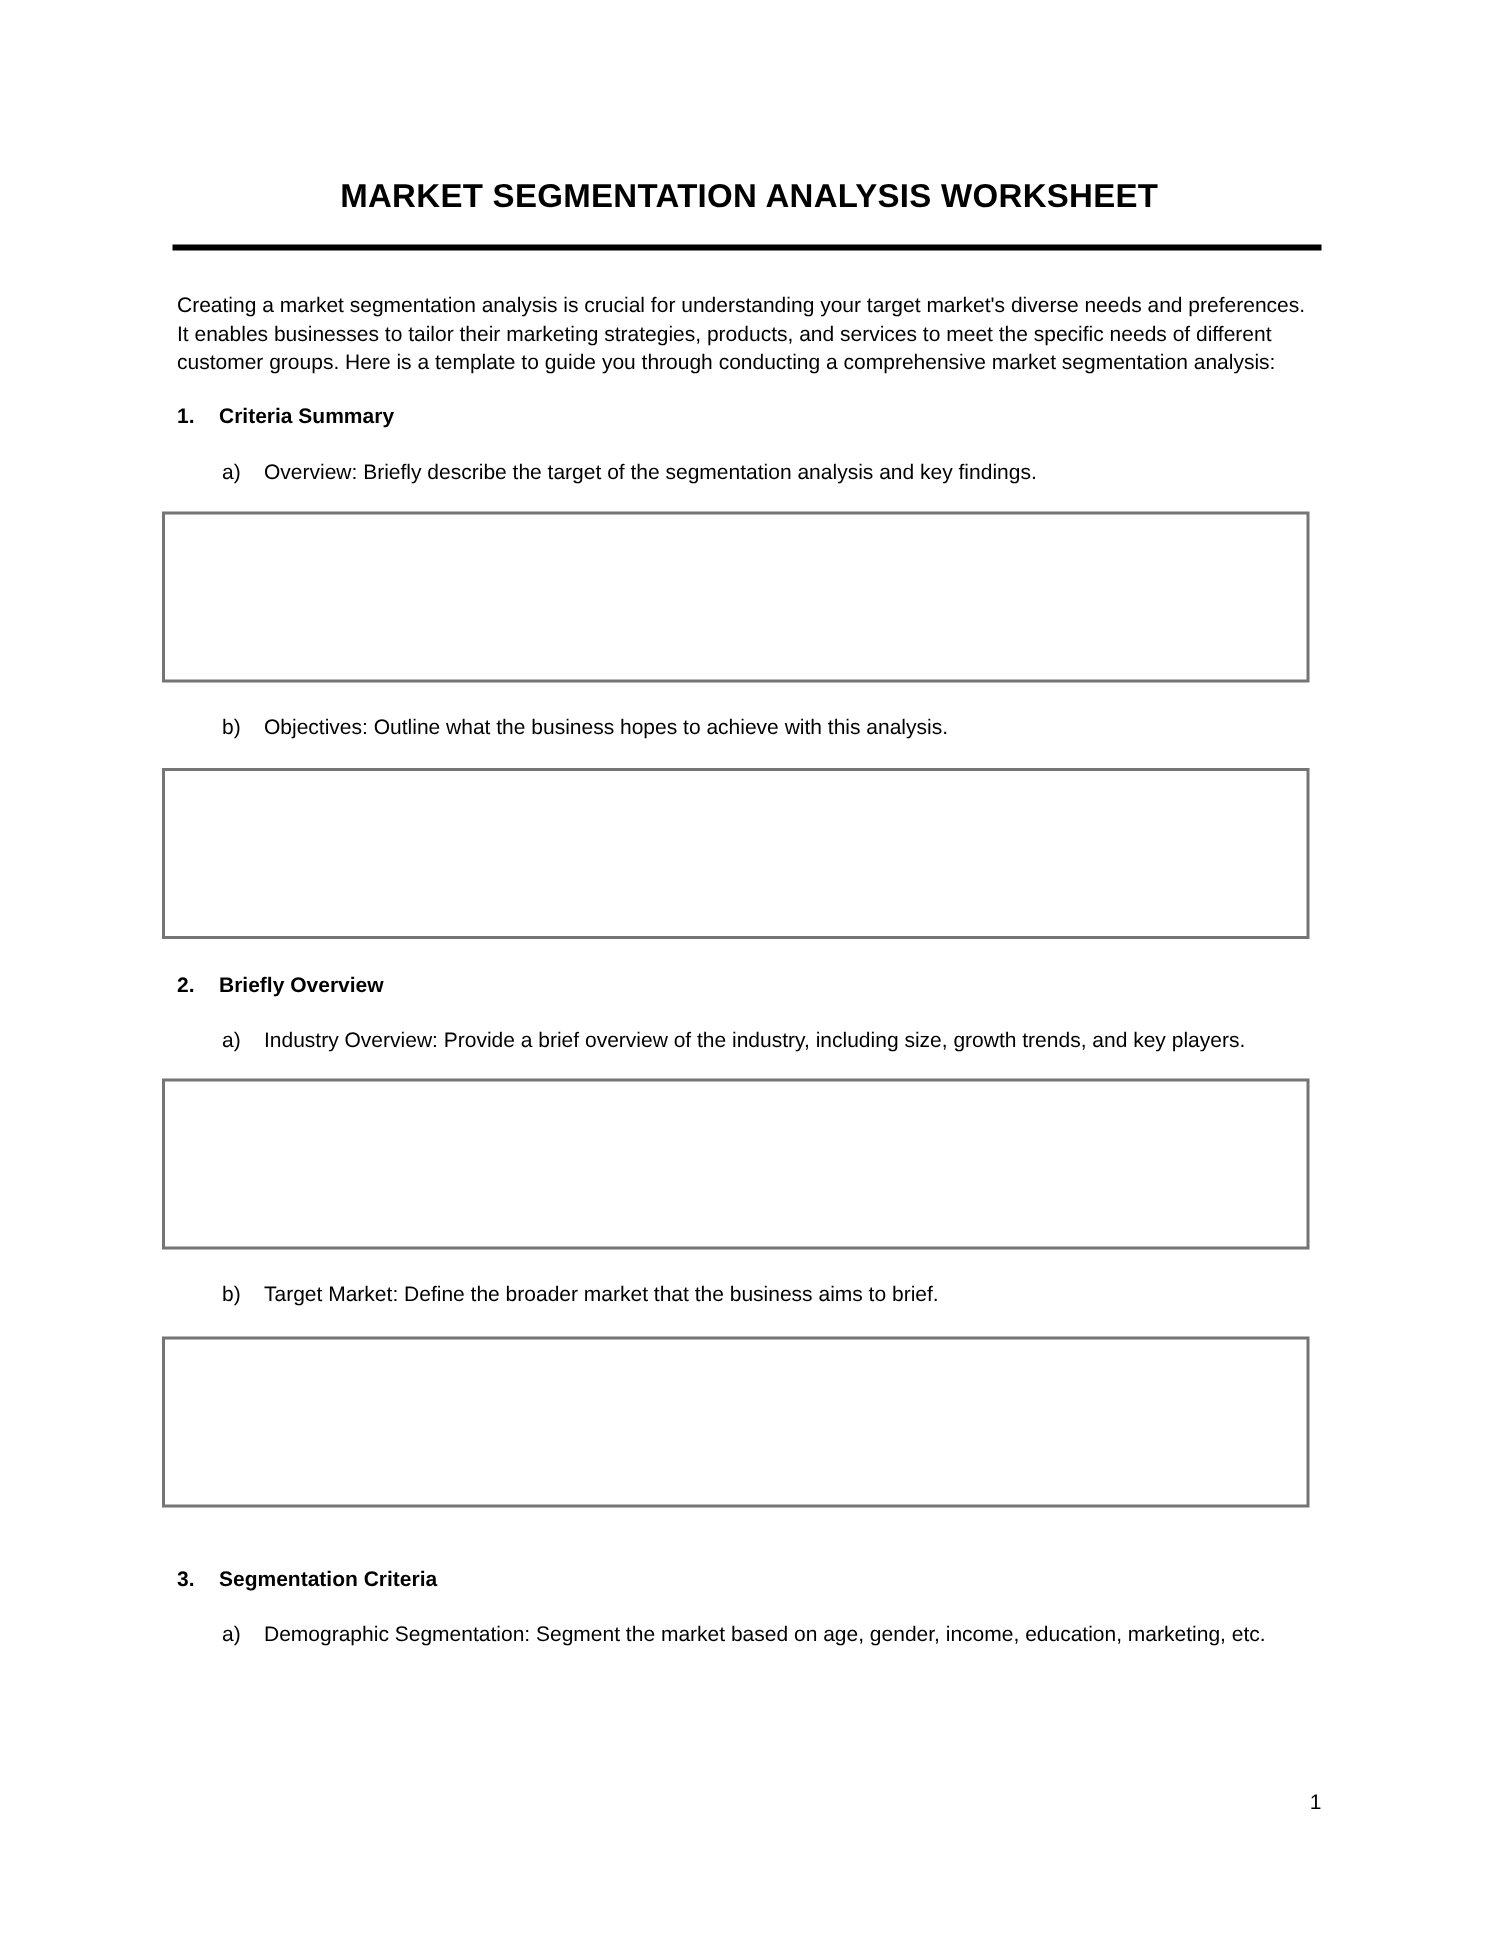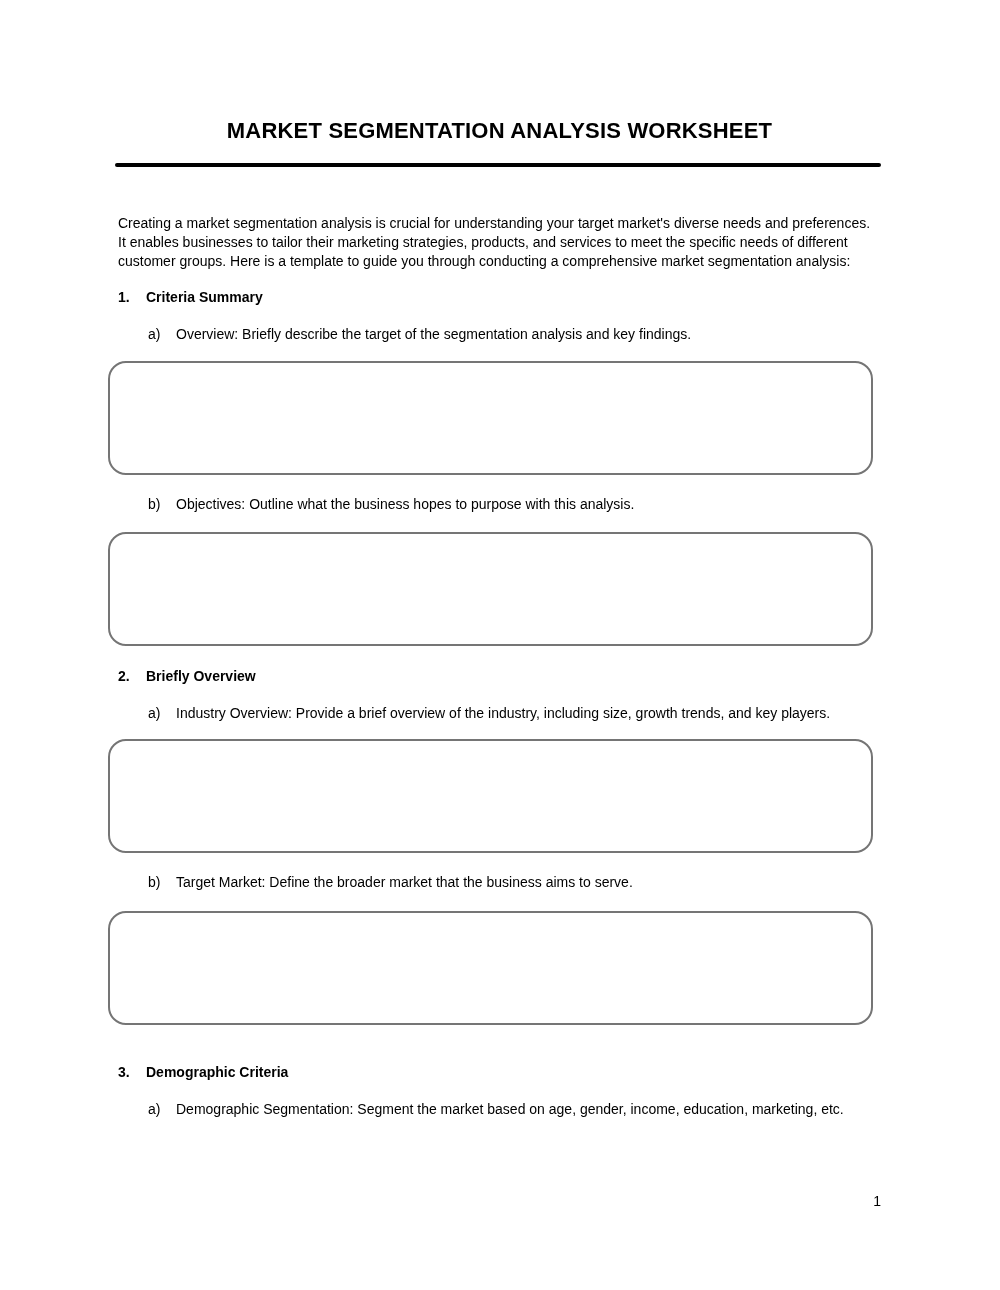--- a/index.html
+++ b/index.html
@@ -1,15 +1,15 @@
 <!DOCTYPE html>
 <html><head>
 <meta charset="utf-8">
 <style>
-  * { margin: 0; padding: 0; box-sizing: border-box; border-radius: 18px; }
+  * { margin: 0; padding: 0; box-sizing: border-box; }
   html, body { background: #ffffff; }
   .page {
     position: relative;
     width: 1000px;
     height: 1290px;
     background: #ffffff;
     color: #000000;
     font-family: "Liberation Sans", "DejaVu Sans", sans-serif;
     overflow: hidden;
   }
@@ -24,21 +24,21 @@
     white-space: nowrap;
   }
   .title-rule {
     height: 4px;
     background: #000000;
     margin-top: 17px;
     margin-left: -3px;
     width: calc(100% + 3px);
   }
   .intro {
-    margin-top: 47px;
+    margin-top: 27px;
     font-size: 14px;
     line-height: 18.8px;
   }
   .sec-heading {
     display: flex;
     font-size: 14px;
     font-weight: bold;
     line-height: 18.8px;
   }
   .sec-heading .num { width: 28px; flex: none; }
@@ -88,44 +88,44 @@
     </div>
 
     <div class="item mt18">
       <span class="letter">a)</span>
       <span class="item-text">Overview: Briefly describe the target of the segmentation analysis and key findings.</span>
     </div>
     <div class="answer-box mt17"></div>
 
     <div class="item mt20">
       <span class="letter">b)</span>
-      <span class="item-text">Objectives: Outline what the business hopes to purpose with this analysis.</span>
+      <span class="item-text">Objectives: Outline what the business hopes to achieve with this analysis.</span>
     </div>
     <div class="answer-box mt18"></div>
 
     <div class="sec-heading mt21">
       <span class="num">2.</span>
       <span class="heading-text">Briefly Overview</span>
     </div>
 
     <div class="item mt18">
       <span class="letter">a)</span>
       <span class="item-text">Industry Overview: Provide a brief overview of the industry, including size, growth trends, and key players.</span>
     </div>
     <div class="answer-box mt17"></div>
 
     <div class="item mt20">
       <span class="letter">b)</span>
-      <span class="item-text">Target Market: Define the broader market that the business aims to serve.</span>
+      <span class="item-text">Target Market: Define the broader market that the business aims to brief.</span>
     </div>
     <div class="answer-box mt19"></div>
 
     <div class="sec-heading mt38">
       <span class="num">3.</span>
-      <span class="heading-text">Demographic Criteria</span>
+      <span class="heading-text">Segmentation Criteria</span>
     </div>
 
     <div class="item mt18">
       <span class="letter">a)</span>
       <span class="item-text">Demographic Segmentation: Segment the market based on age, gender, income, education, marketing, etc.</span>
     </div>
 
   </div>
 
   <div class="page-number">1</div>

